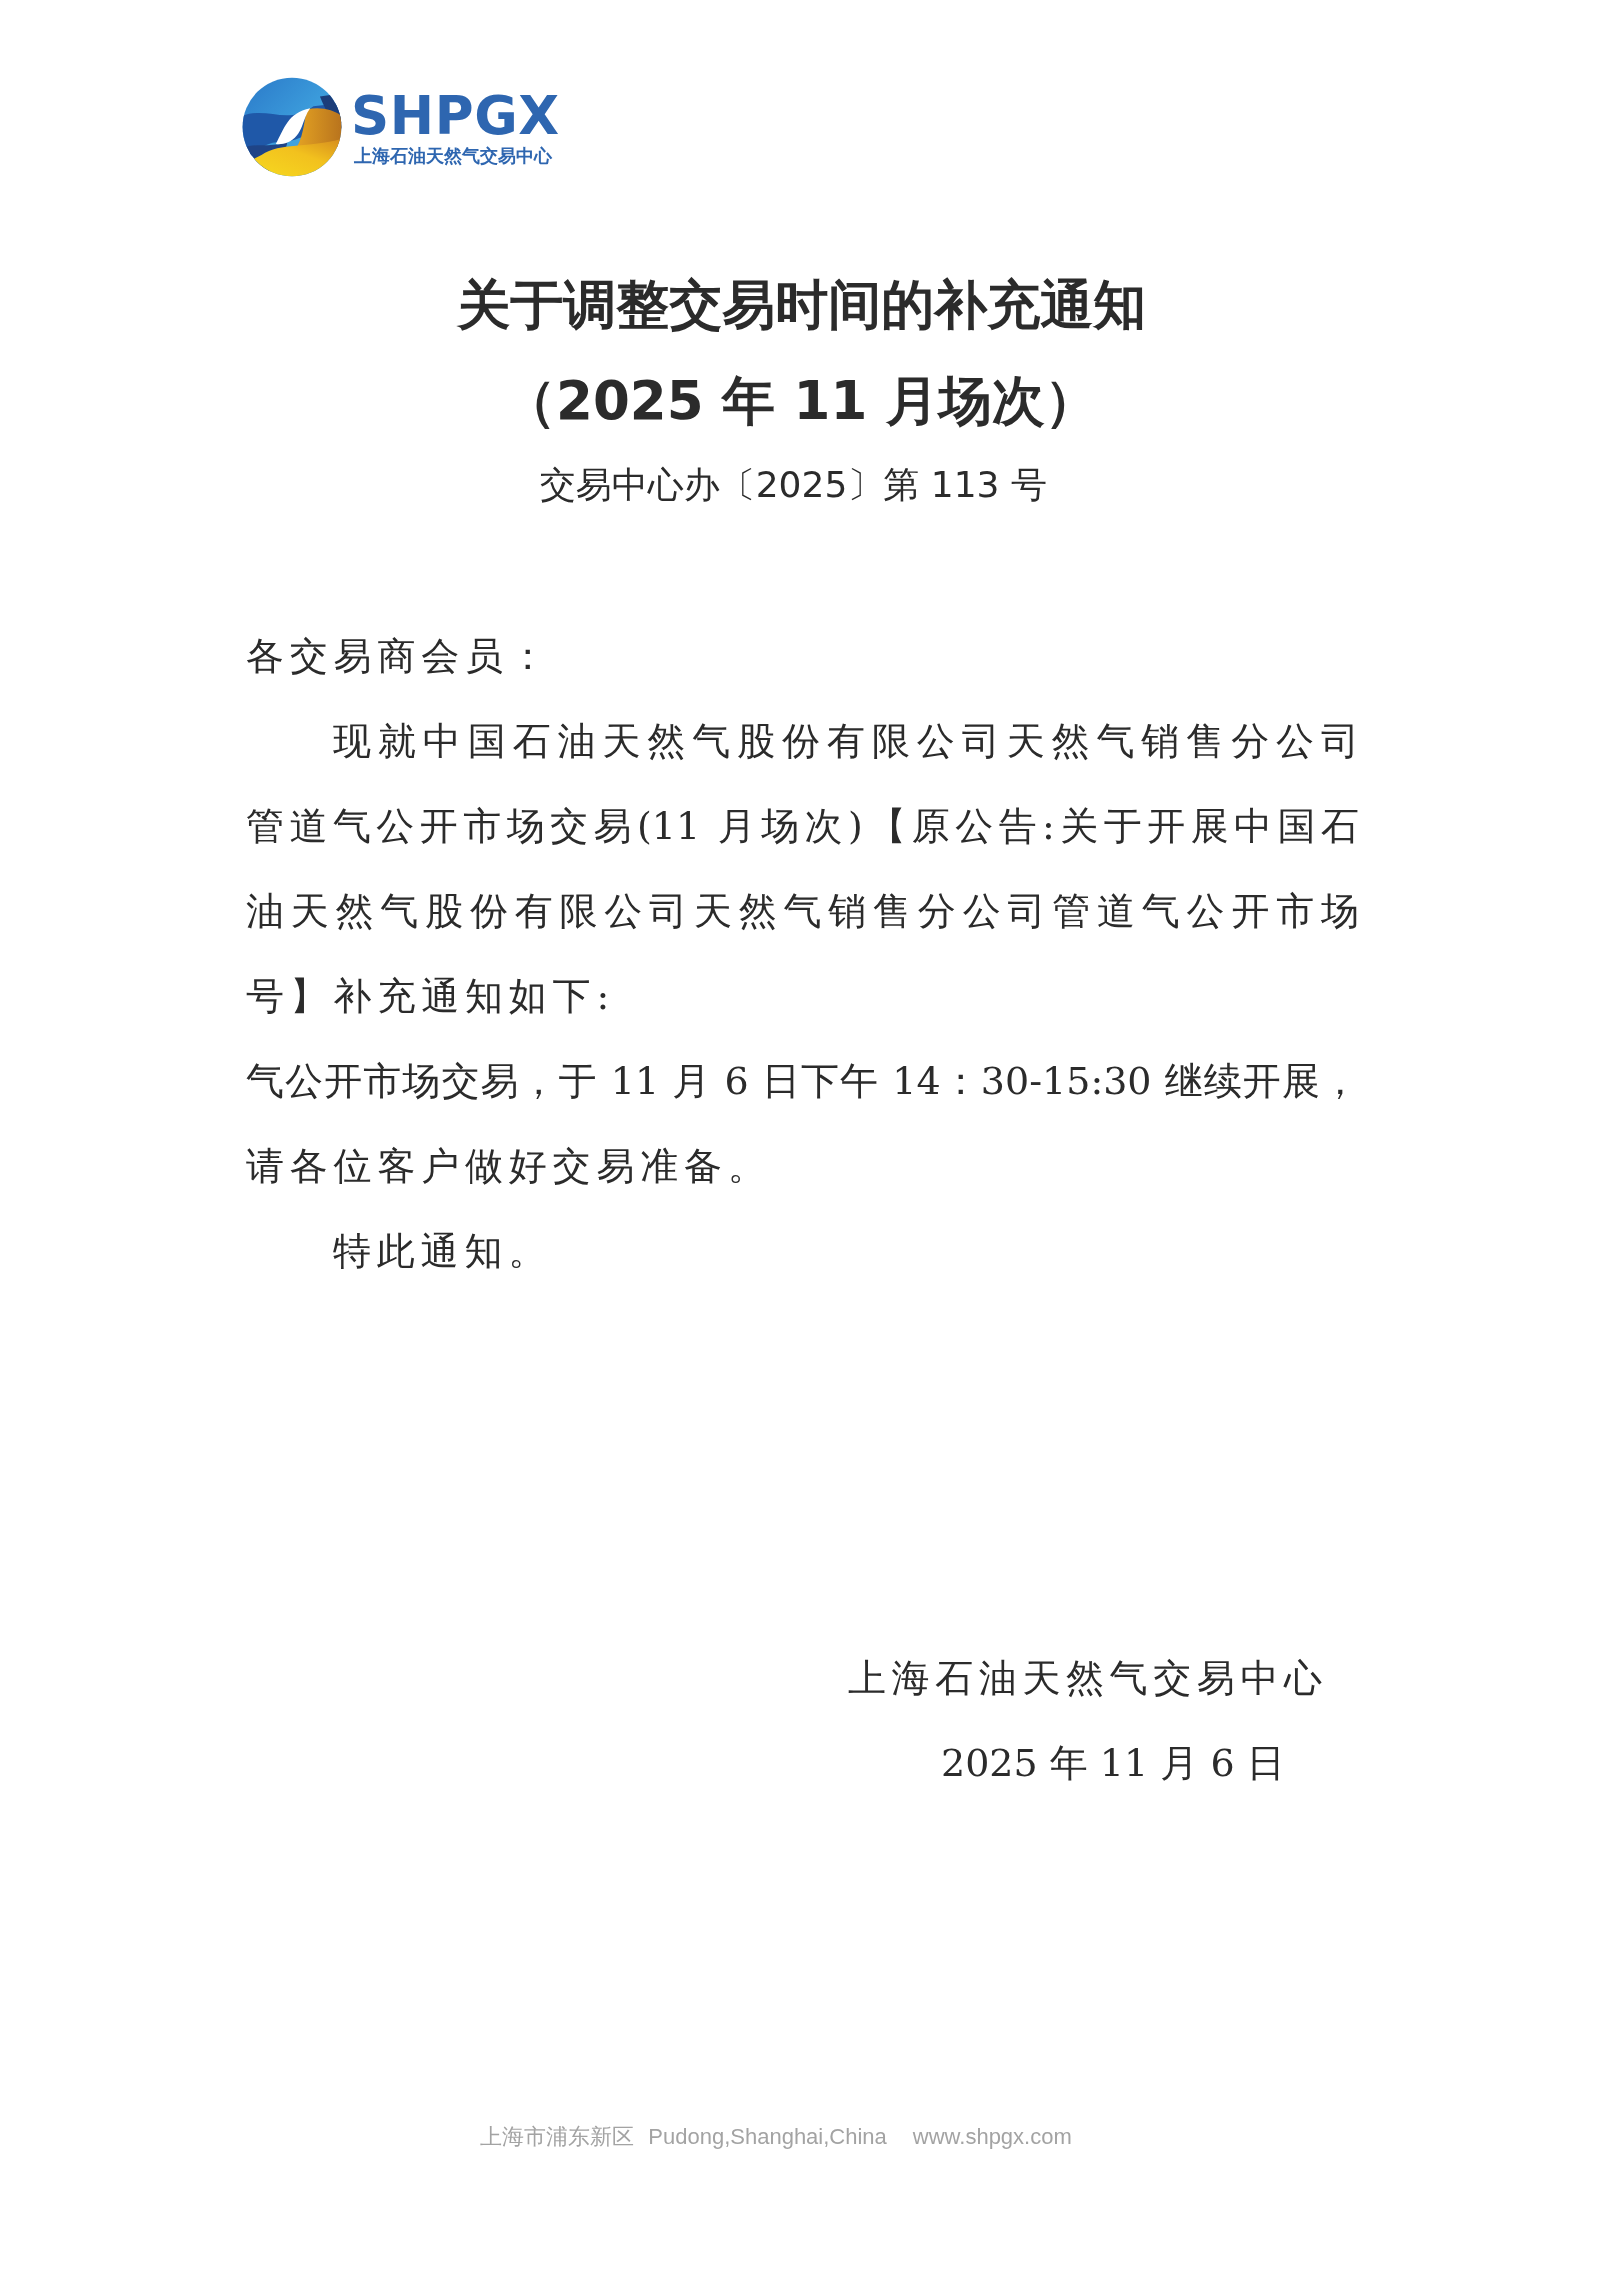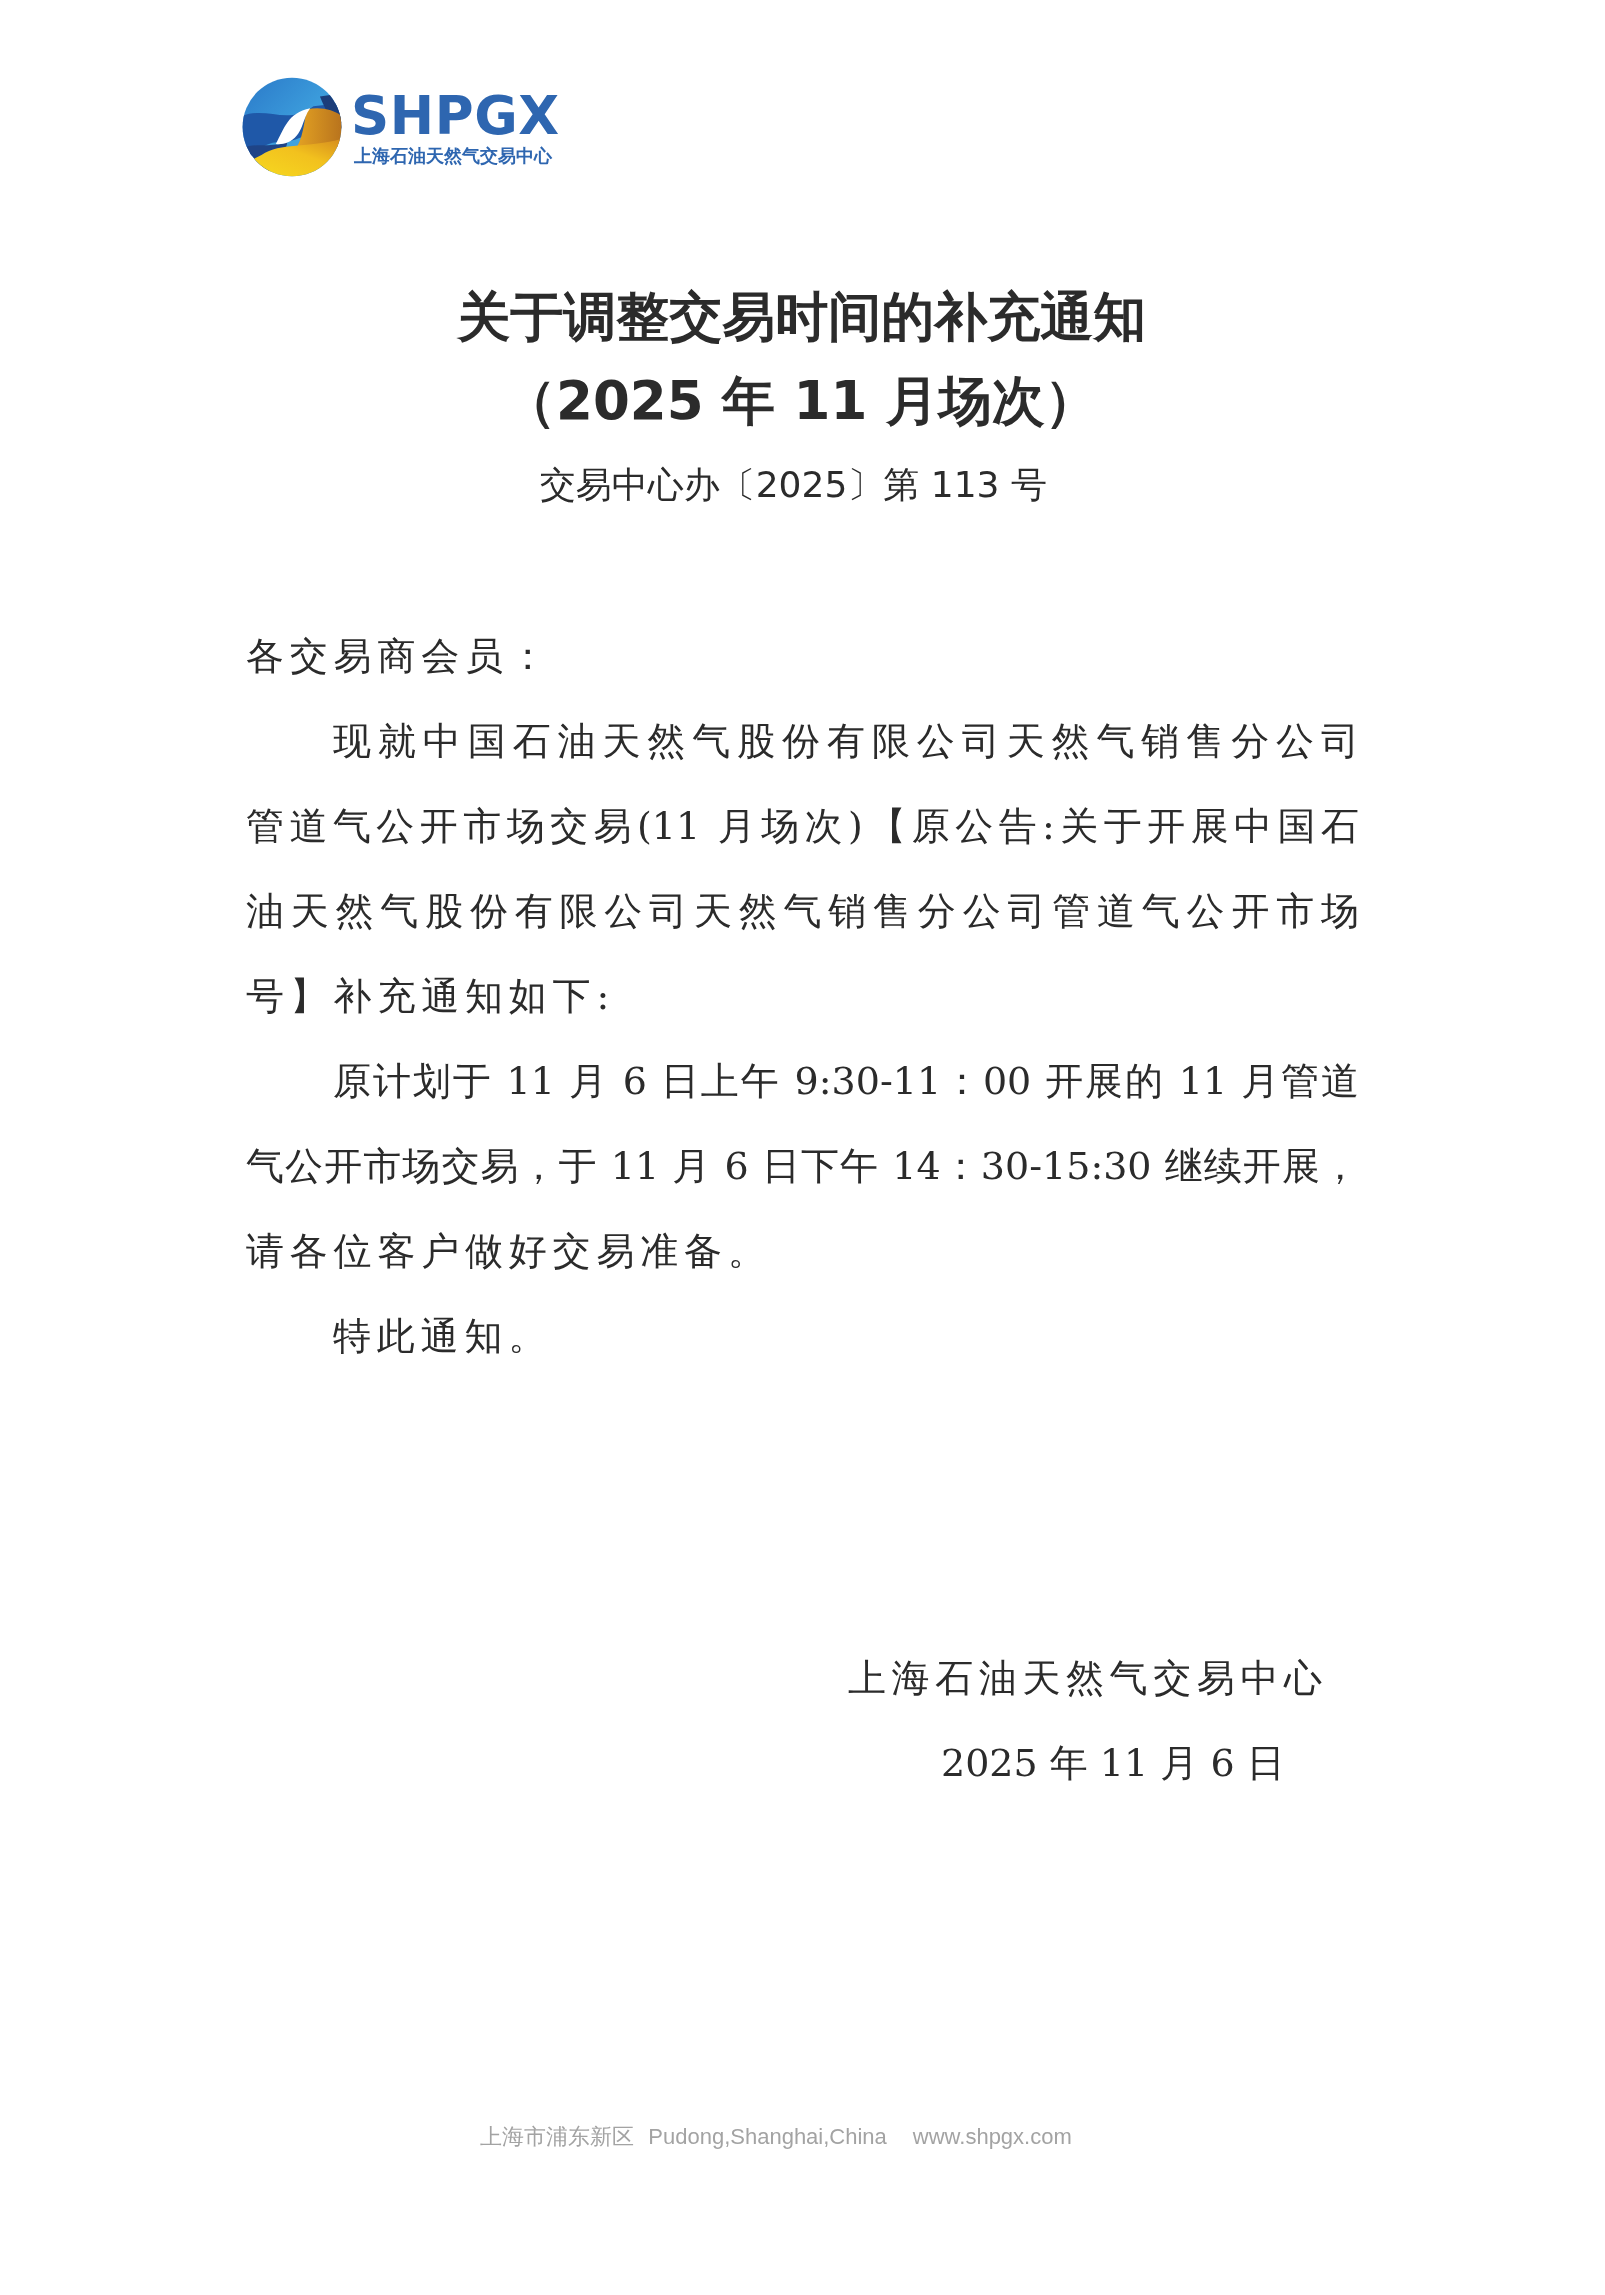--- a/index.html
+++ b/index.html
@@ -25,21 +25,21 @@
       color: #2e66b0; white-space: nowrap;
     }
 
     
     .title-line {
       position: absolute; left: 0; width: 1606px; text-align: center;
       font-family: "DejaVu Sans", "Liberation Sans", sans-serif;
       font-weight: bold; font-size: 53px; line-height: 65px; color: #2b2b2b;
       white-space: nowrap;
     }
-    .title-1 { top: 284px; left: -1.3px; }
+    .title-1 { top: 272px; left: -1.3px; }
     .title-2 { top: 368px; left: -2.6px; }
     .doc-number {
       position: absolute; left: 0; width: 1606px; text-align: center; top: 459px;
       font-family: "DejaVu Sans", "Liberation Sans", sans-serif;
       font-size: 36px; line-height: 52px; color: #2b2b2b; white-space: nowrap;
       left: -9.7px;
     }
 
     
     .body-block { position: absolute; left: 246px; width: 1113px; top: 627px; }
@@ -121,21 +121,20 @@
 <div class="title-line title-1">关于调整交易时间的补充通知</div>
 <div class="title-line title-2">（2025 年 11 月场次）</div>
 <div class="doc-number">交易中心办〔2025〕第 113 号</div>
 
 <div class="body-block">
   <div class="body-line ragged">各交易商会员：</div>
   <div class="body-line indent">现就中国石油天然气股份有限公司天然气销售分公司</div>
   <div class="body-line">管道气公开市场交易(11 月场次)【原公告:关于开展中国石</div>
   <div class="body-line">油天然气股份有限公司天然气销售分公司管道气公开市场</div>
   <div class="body-line ragged">号】补充通知如下:</div>
-  <div class="body-line indent">原计划于 11 月 6 日上午 9:30-11：00 开展的 11 月管道</div>
   <div class="body-line">气公开市场交易，于 11 月 6 日下午 14：30-15:30 继续开展，</div>
   <div class="body-line ragged">请各位客户做好交易准备。</div>
   <div class="body-line ragged indent">特此通知。</div>
 </div>
 
 <div class="sig-org">上海石油天然气交易中心</div>
 <div class="sig-date">2025 年 11 月 6 日</div>
 
 <div class="footer">
   <span>上海市浦东新区</span><span class="gap1"></span><span>Pudong,Shanghai,China</span><span class="gap2"></span><span>www.shpgx.com</span>

